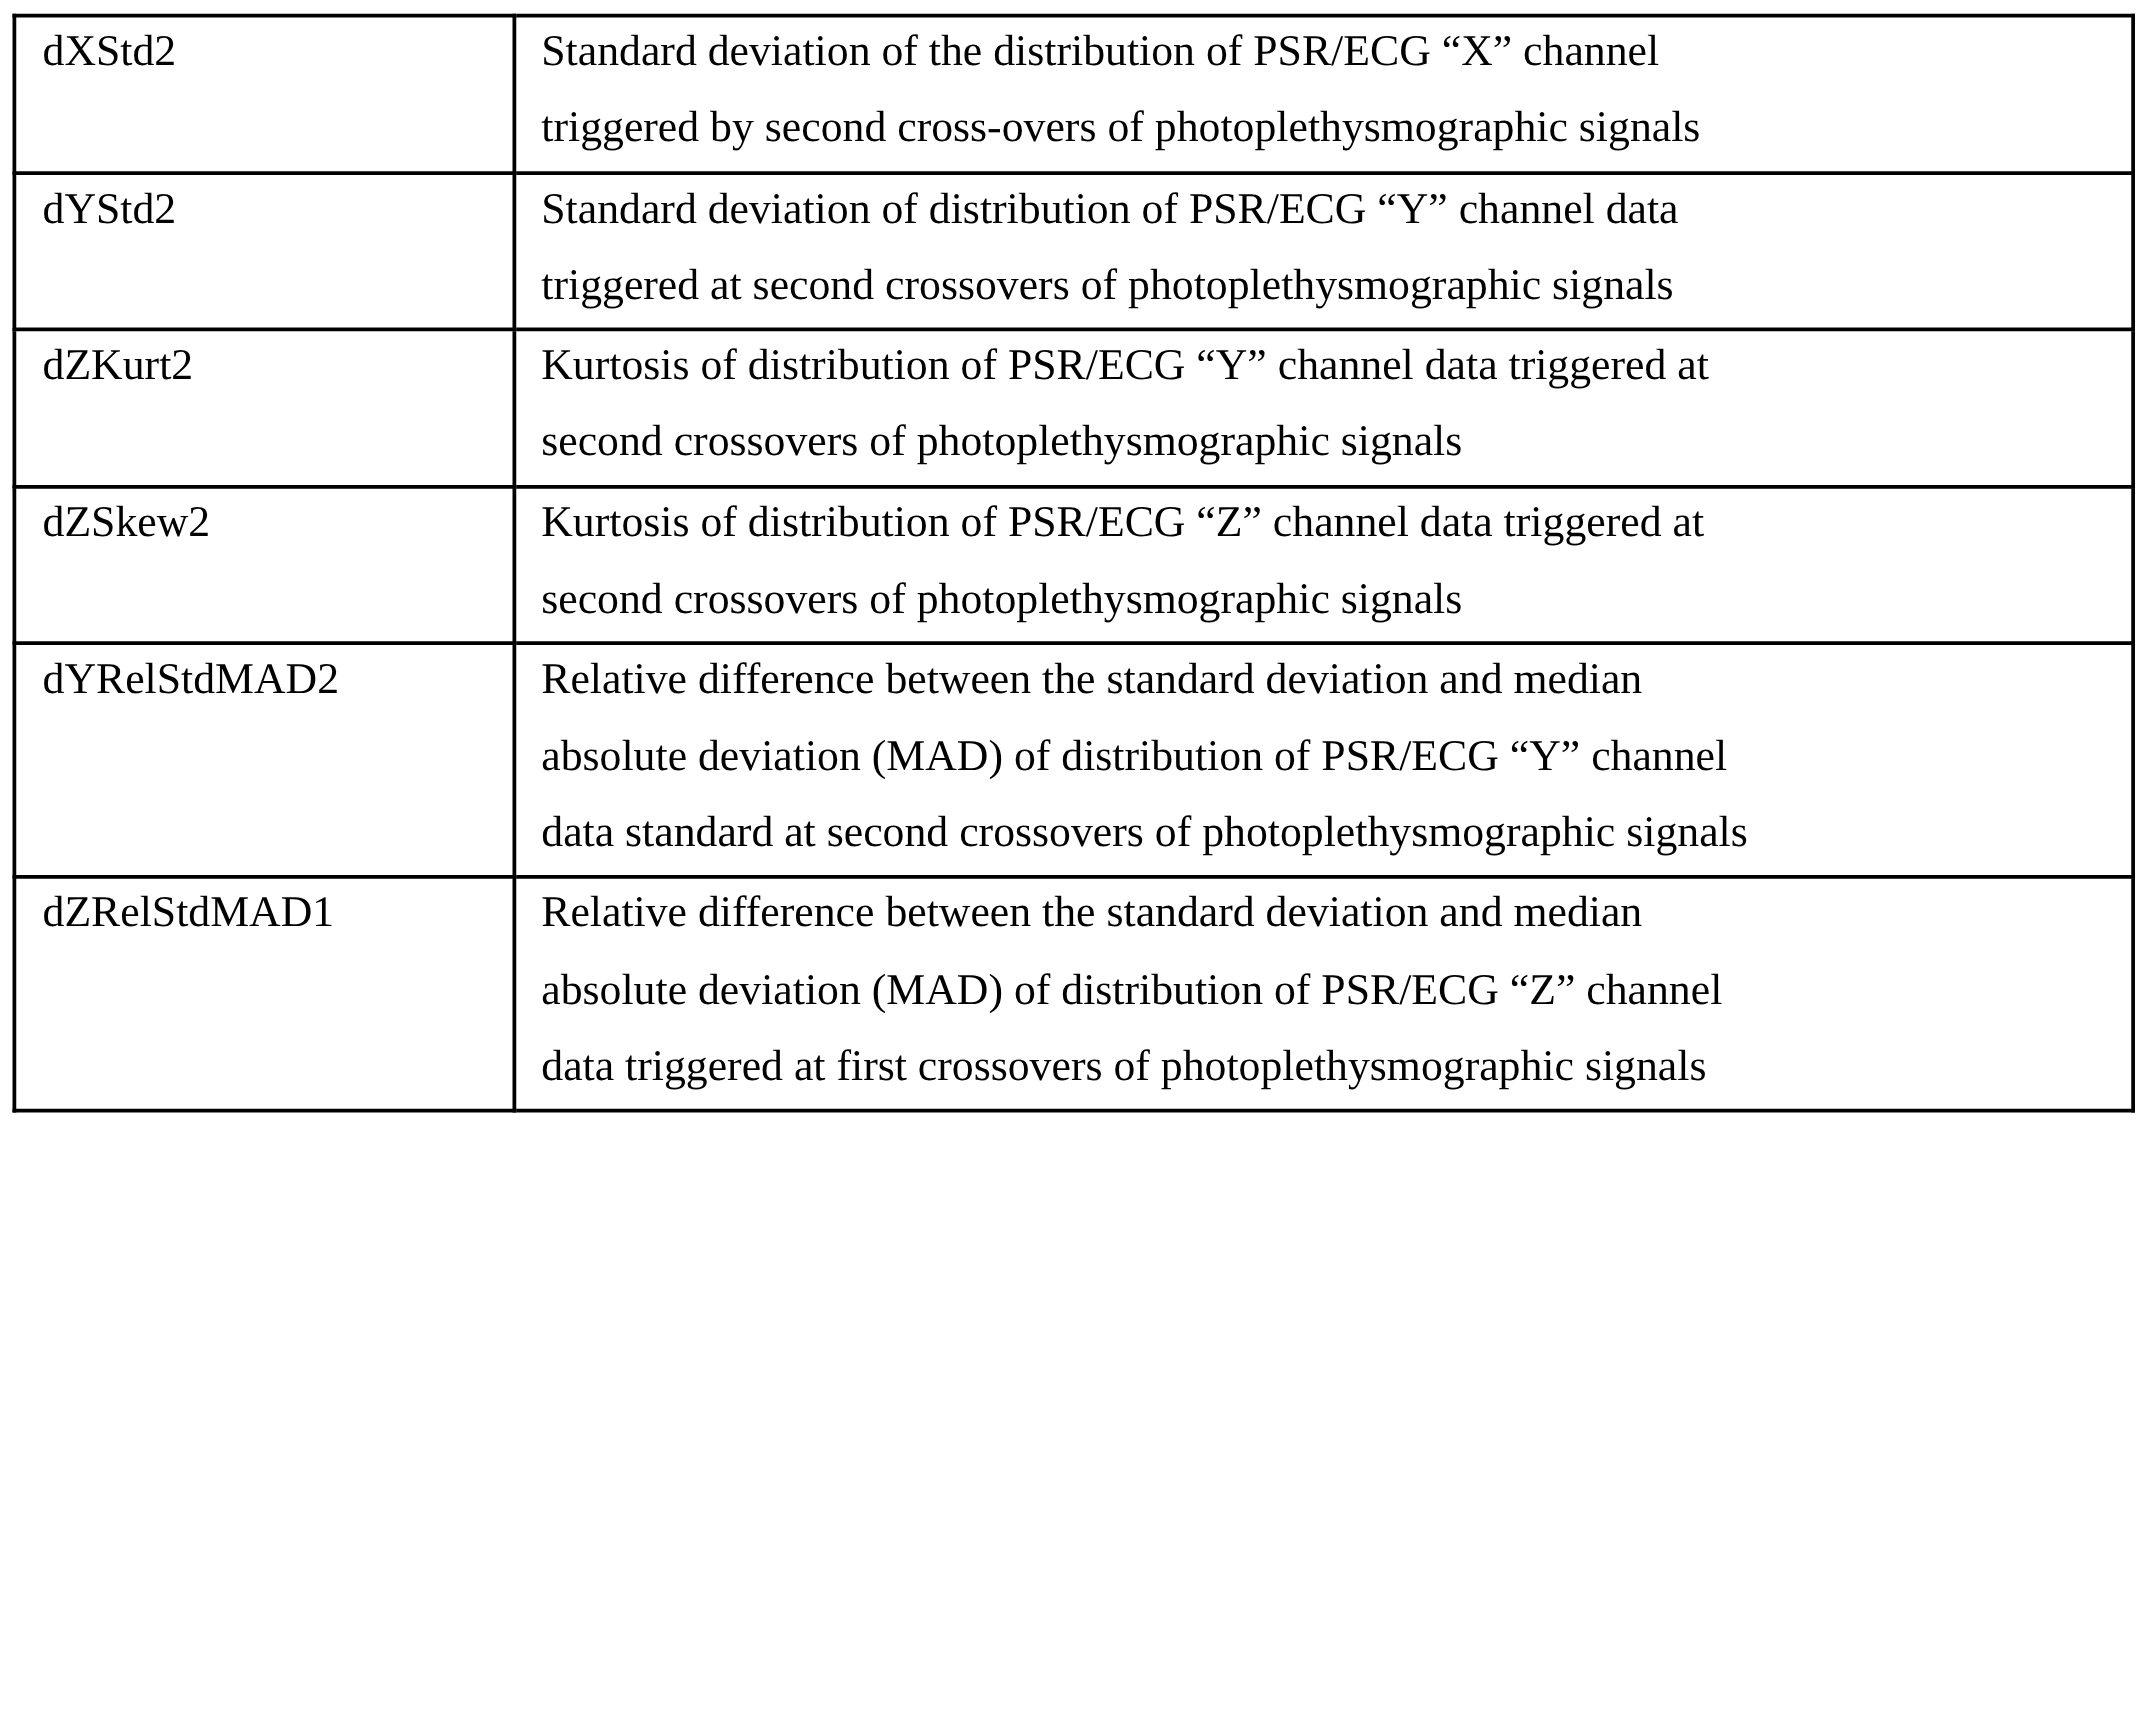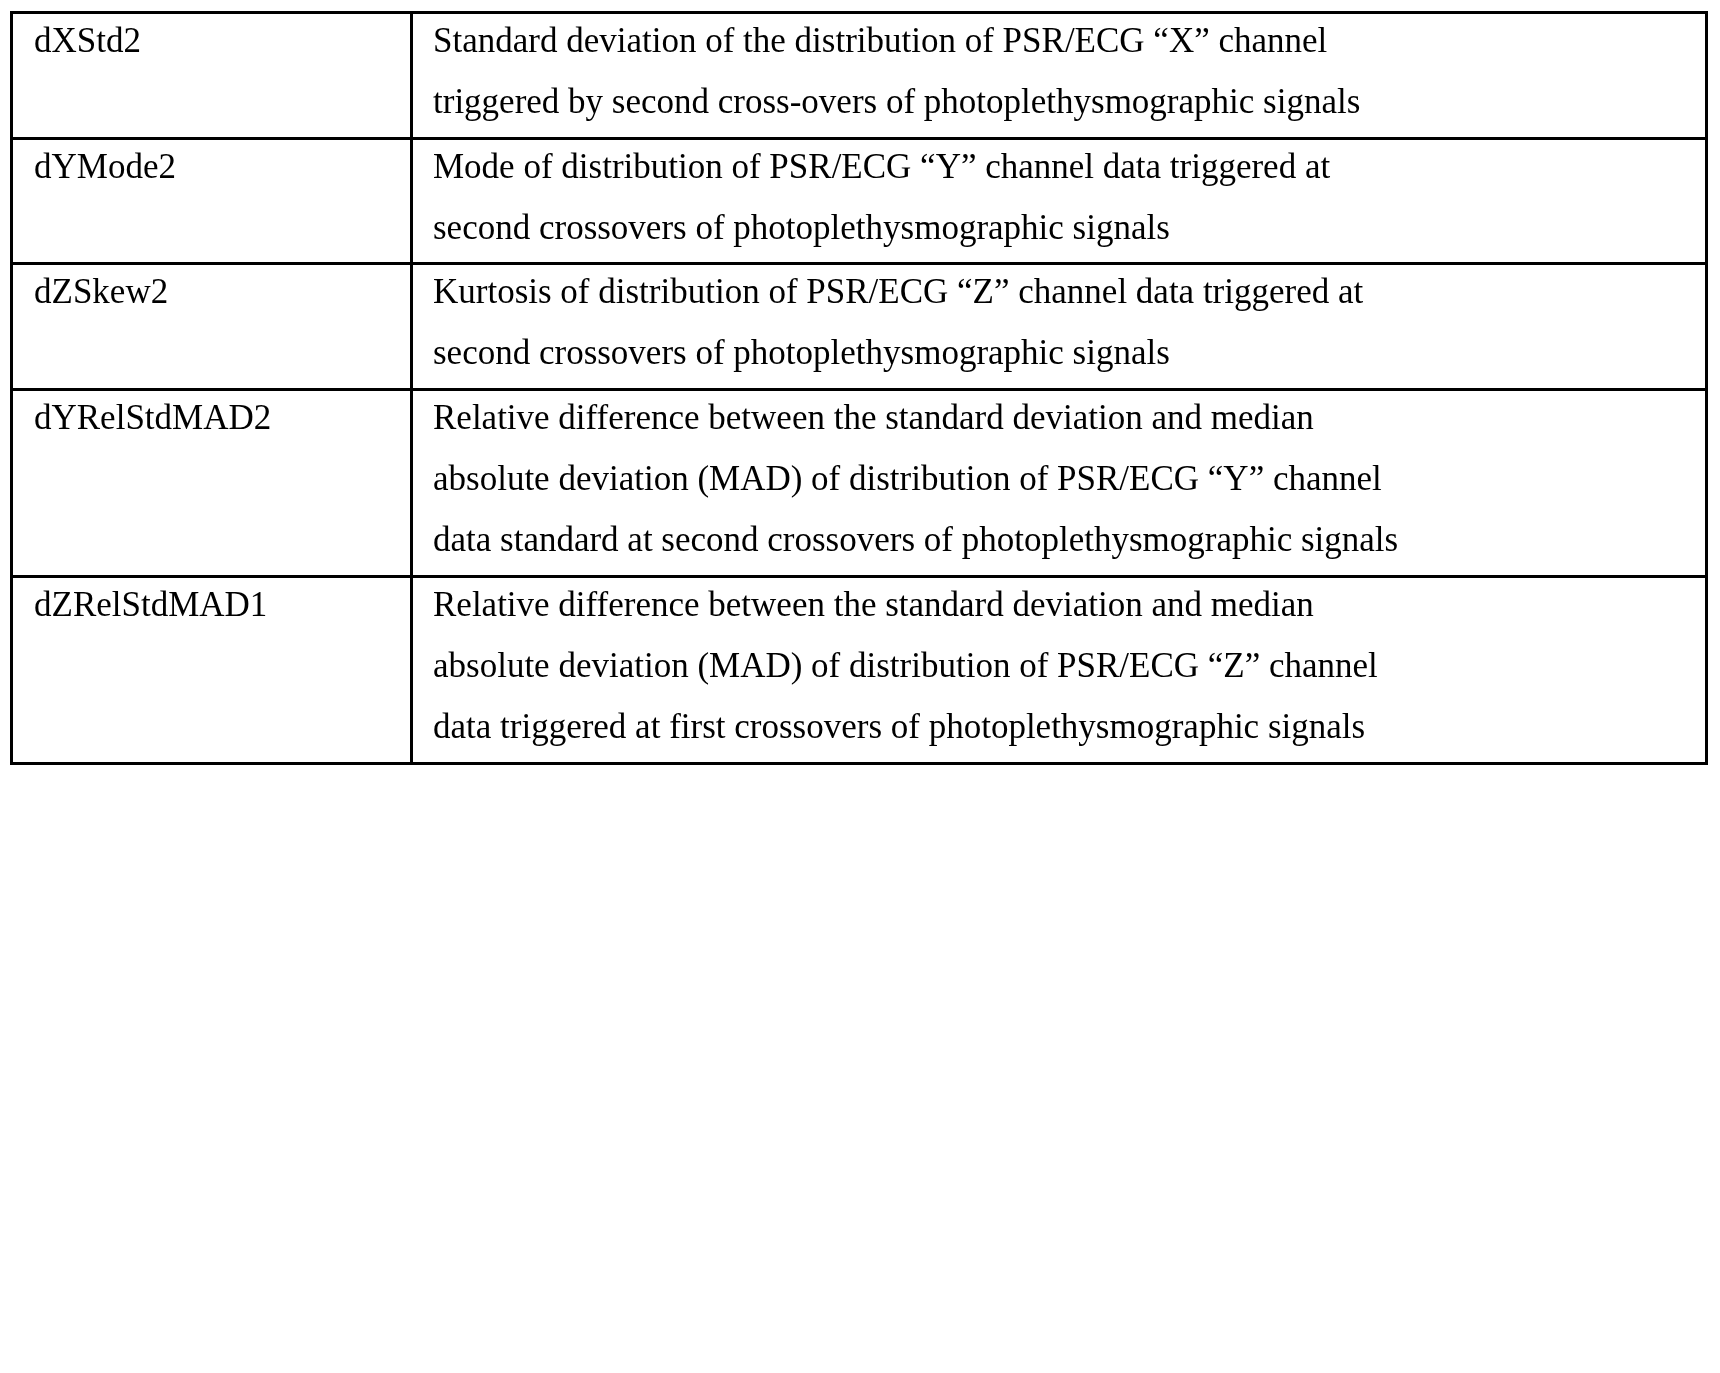--- a/index.html
+++ b/index.html
@@ -60,25 +60,36 @@
         </td>
       <td class="desc-cell">
           <div class="cell-inner">
         <span class="desc-line">Standard deviation of the distribution of PSR/ECG “X” channel</span>
         <span class="desc-line">triggered by second cross-overs of photoplethysmographic signals</span>
       </div>
         </td>
     </tr>
     <tr class="two-line">
       <td class="name-cell">
-          <div class="cell-inner"><span>dYMode2</span></div>
+          <div class="cell-inner"><span>dYStd2</span></div>
         </td>
       <td class="desc-cell">
           <div class="cell-inner">
-        <span class="desc-line">Mode of distribution of PSR/ECG “Y” channel data triggered at</span>
+        <span class="desc-line">Standard deviation of distribution of PSR/ECG “Y” channel data</span>
+        <span class="desc-line">triggered at second crossovers of photoplethysmographic signals</span>
+      </div>
+        </td>
+    </tr>
+    <tr class="two-line">
+      <td class="name-cell">
+          <div class="cell-inner"><span>dZKurt2</span></div>
+        </td>
+      <td class="desc-cell">
+          <div class="cell-inner">
+        <span class="desc-line">Kurtosis of distribution of PSR/ECG “Y” channel data triggered at</span>
         <span class="desc-line">second crossovers of photoplethysmographic signals</span>
       </div>
         </td>
     </tr>
     <tr class="two-line">
       <td class="name-cell">
           <div class="cell-inner"><span>dZSkew2</span></div>
         </td>
       <td class="desc-cell">
           <div class="cell-inner">

